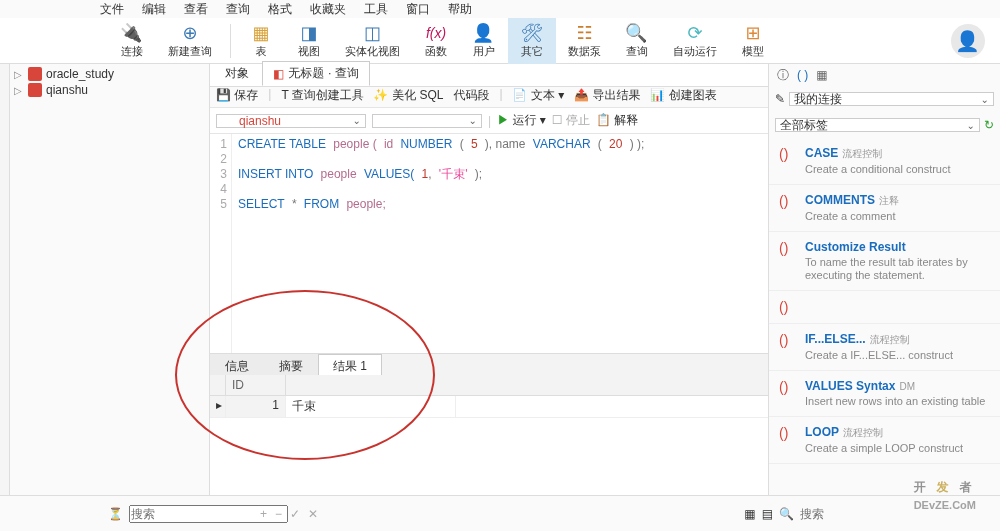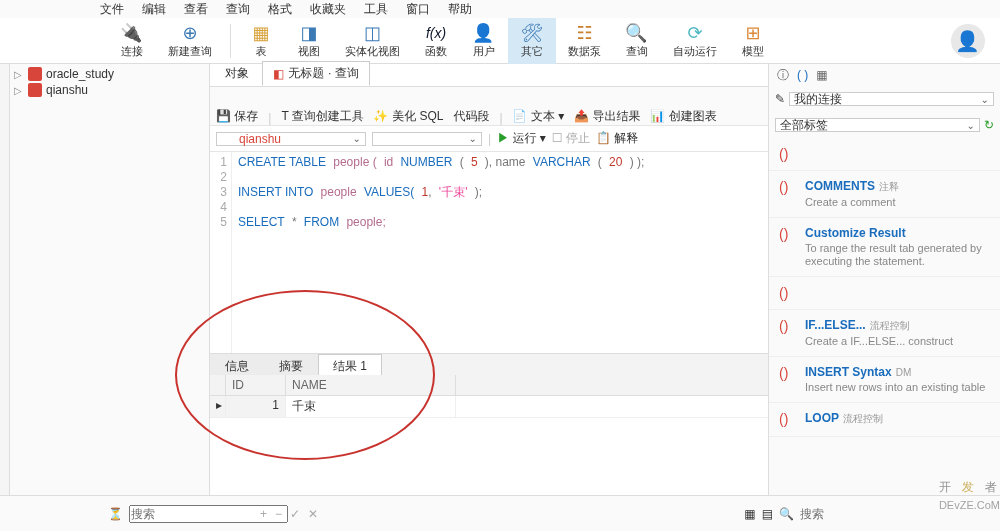--- a/index.html
+++ b/index.html
@@ -14,21 +14,21 @@
 .main{display:flex;height:431px}
 .leftbar{width:10px;background:#f5f5f5;border-right:1px solid #ddd}
 .tree{width:200px;background:#fafafa;border-right:1px solid #ddd;padding:2px}
 .tree-item{display:flex;align-items:center;gap:4px;padding:1px 2px;font-size:12px}
 .tree-item .exp{color:#888;font-size:10px;width:10px}
 .tree-item .db-ico{width:14px;height:14px;background:#d8453a;border-radius:2px}
 .center{flex:1;display:flex;flex-direction:column;min-width:0}
 .tabs{height:22px;display:flex;align-items:flex-end;padding-left:4px;gap:2px}
 .tab{padding:3px 10px;font-size:12px;border:1px solid transparent;cursor:pointer;display:flex;align-items:center;gap:4px}
 .tab.active{background:#fff;border:1px solid #ccc;border-bottom:1px solid #fff}
-.qtoolbar{height:40px;display:flex;align-items:flex-end;gap:10px;padding:0 6px;border-top:1px solid #ddd;border-bottom:1px solid #e5e5e5;background:#fafafa;font-size:12px}
+.qtoolbar{height:22px;display:flex;align-items:flex-start;gap:10px;padding:0 6px;border-top:1px solid #ddd;border-bottom:1px solid #e5e5e5;background:#fafafa;font-size:12px}
 .qtoolbar span{cursor:pointer}
 .conn-row{height:26px;display:flex;align-items:center;gap:6px;padding:0 6px;border-bottom:1px solid #e5e5e5;background:#fff}
 .combo{border:1px solid #ccc;height:14px;padding:0 4px;display:flex;align-items:center;gap:6px;background:#fff;font-size:12px}
 .combo.red{color:#d8453a}
 .combo .arr{margin-left:auto;font-size:10px;color:#666}
 .tri{color:#2a9e2a;font-size:12px}
 .editor{flex:1;display:flex;background:#fff;position:relative;min-height:0}
 .gutter{width:22px;background:#fff;color:#aaa;text-align:right;padding:3px 4px;font-family:Consolas,monospace;font-size:12px;line-height:15px;border-right:1px solid #eee}
 .code{padding:3px 6px;font-family:Consolas,monospace;font-size:12px;line-height:15px;white-space:pre}
 .kw{color:#1a6dbd}
@@ -49,21 +49,21 @@
 .rp-top{height:22px;display:flex;align-items:center;justify-content:flex-start;gap:8px;padding:0 8px;font-size:14px;color:#666}
 .rp-combo{height:26px;display:flex;align-items:center;gap:4px;padding:0 6px}
 .rp-combo .combo{flex:1}
 .snippets{flex:1;overflow:hidden}
 .snip{display:flex;gap:8px;padding:8px 10px;border-bottom:1px solid #eee}
 .snip .si{width:18px;color:#d8453a;font-size:14px}
 .snip .meta{flex:1}
 .snip .title{color:#1a6dbd;font-size:12px;margin-bottom:2px}
 .snip .title .tag{color:#999;font-size:10px;margin-left:4px}
 .snip .desc{color:#888;font-size:11px;line-height:13px}
-.watermark{position:absolute;bottom:20px;right:0;font-size:32px;font-weight:400;color:#888;opacity:0.9;font-family:Arial,sans-serif;letter-spacing:1px}
+.watermark{position:absolute;bottom:20px;right:24px;font-size:32px;font-weight:700;color:#888;opacity:0.9;font-family:Arial,sans-serif;letter-spacing:1px}
 .watermark .c1{color:#888}.watermark .c2{color:#c7a84d}.watermark .c3{color:#888}
 .circle{position:absolute;border:2px solid #c8332e;border-radius:50%;pointer-events:none}
 .footer{position:absolute;bottom:0;left:0;right:0;height:36px;border-top:1px solid #ddd;display:flex;align-items:center;background:#fafafa}
 .foot-left{width:210px;display:flex;align-items:center;gap:6px;padding-left:108px}
 .foot-right{margin-left:auto;display:flex;align-items:center;gap:6px;padding-right:140px}
 </style>
 </head>
 <body>
 
 <div class="menubar">
@@ -94,21 +94,21 @@
     </div>
   <div class="toolbar-item">
       <span class="ico" style="color:#3b7ab5">◨</span>
       <span class="lbl">视图</span>
     </div>
   <div class="toolbar-item">
       <span class="ico" style="color:#3b7ab5">◫</span>
       <span class="lbl">实体化视图</span>
     </div>
   <div class="toolbar-item">
-      <span class="ico" style="color:#0f172a;font-style:italic;font-size:14px">f(x)</span>
+      <span class="ico" style="color:#be185d;font-style:italic;font-size:14px">f(x)</span>
       <span class="lbl">函数</span>
     </div>
   <div class="toolbar-item">
       <span class="ico" style="color:#3b7ab5">👤</span>
       <span class="lbl">用户</span>
     </div>
   <div class="toolbar-item active">
       <span class="ico" style="color:#3b7ab5">🛠</span>
       <span class="lbl">其它</span>
     </div>
@@ -196,21 +196,20 @@
     </div>
     <div class="restabs">
       <div class="rtab">信息</div>
       <div class="rtab">摘要</div>
       <div class="rtab active">结果 1</div>
     </div>
     <div class="grid" style="height:120px">
       <div class="grid-head">
         <div class="rowmarker"></div>
         <div style="width:60px">ID</div>
-        <div style="width:170px">NAME</div>
       </div>
       <div class="grid-row">
         <div class="rowmarker">▸</div>
         <div style="width:60px;text-align:right;background:#f3f3f3">1</div>
         <div style="width:170px">千束</div>
       </div>
     </div>
   </div>
   <div class="rightpanel">
     <div class="rp-top">
@@ -228,56 +227,61 @@
     <div class="rp-combo">
         <div class="combo" style="flex:1">
           <span>全部标签</span>
           <span class="arr">⌄</span>
         </div>
         <span style="color:#2a9e2a">↻</span>
       </div>
     <div class="snippets">
       <div class="snip">
           <span class="si">()</span>
+          <div class="meta">
+            <div class="title"><b>CASE</b><span class="tag">流程控制</span></div>
+            <div class="desc">Create a conditional construct</div>
+          </div>
         </div>
       <div class="snip">
           <span class="si">()</span>
           <div class="meta">
             <div class="title"><b>COMMENTS</b><span class="tag">注释</span></div>
             <div class="desc">Create a comment</div>
           </div>
         </div>
       <div class="snip">
           <span class="si">()</span>
           <div class="meta">
             <div class="title"><b>Customize Result</b></div>
-            <div class="desc">To range the result tab generated by executing the statement.</div>
+            <div class="desc">To name the result tab iterates by executing the statement.</div>
           </div>
         </div>
       <div class="snip">
           <span class="si">()</span>
         </div>
       <div class="snip">
           <span class="si">()</span>
           <div class="meta">
             <div class="title"><b>IF...ELSE...</b><span class="tag">流程控制</span></div>
             <div class="desc">Create a IF...ELSE... construct</div>
           </div>
         </div>
       <div class="snip">
           <span class="si">()</span>
           <div class="meta">
-            <div class="title"><b>INSERT Syntax</b><span class="tag">DM</span></div>
+            <div class="title"><b>VALUES Syntax</b><span class="tag">DM</span></div>
             <div class="desc">Insert new rows into an existing table</div>
           </div>
         </div>
       <div class="snip">
           <span class="si">()</span>
           <div class="meta">
             <div class="title"><b>LOOP</b><span class="tag">流程控制</span></div>
+            <div class="desc">Create a simple LOOP construct</div>
           </div>
         </div>
     </div>
   </div>
 </div>
 
 <div class="footer">
   <div class="foot-left">
       <span style="color:#5a9cc7">⏳</span>
       <input placeholder="搜索" style="">

